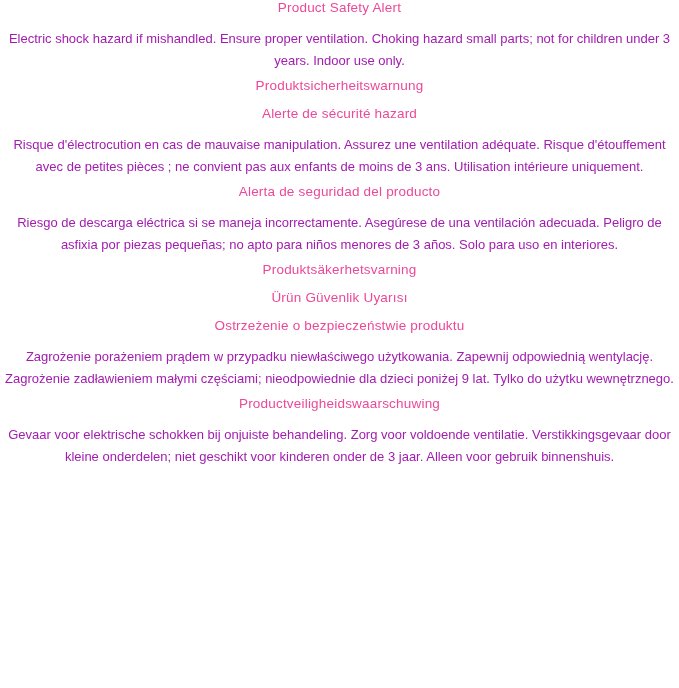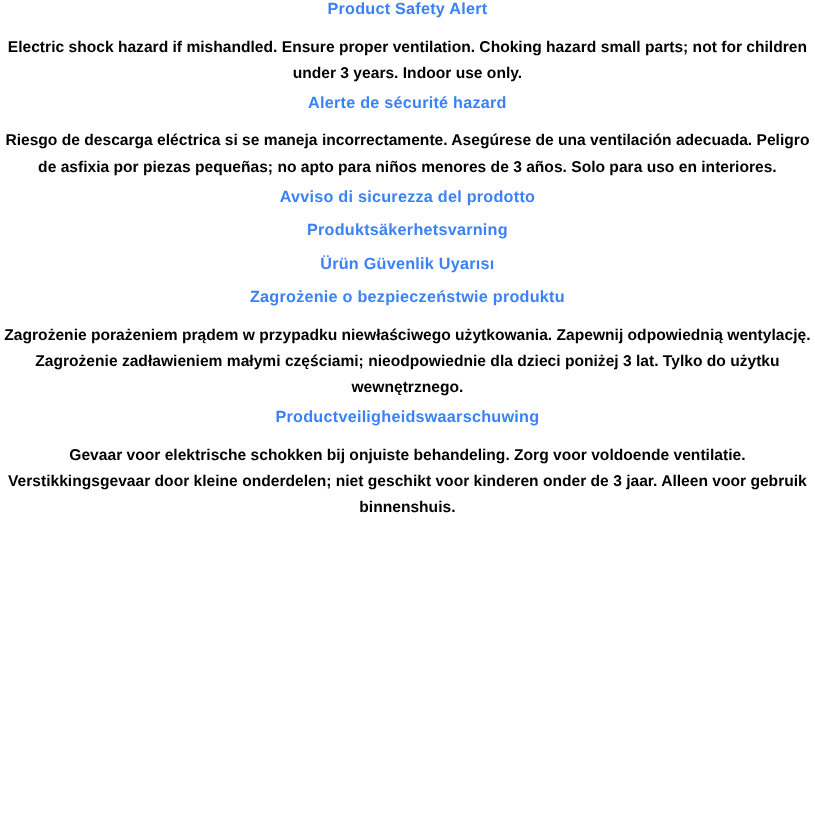--- a/index.html
+++ b/index.html
@@ -19,68 +19,70 @@
     padding: 0 3px;
     text-align: center;
   }
   .section {
     margin: 0;
   }
   .section h2 {
     margin: 0 0 12px 0;
     font-size: 13.5px;
     line-height: 16px;
-    font-weight: bold;
-    color: #3b82f6;
+    font-weight: normal;
+    color: #ec4899;
     letter-spacing: 0.2px;
   }
   .section p {
     margin: 0 0 6px 0;
     font-size: 13px;
     line-height: 22px;
-    font-weight: bold;
-    color: #000000;
+    font-weight: normal;
+    color: #a21caf;
   }
 </style>
 </head>
 <body>
 
 <main class="doc">
 
   <section class="section">
     <h2>Product Safety Alert</h2>
     <p>Electric shock hazard if mishandled. Ensure proper ventilation. Choking hazard small parts; not for children under 3 years. Indoor use only.</p>
   </section>
 
   <section class="section">
+    <h2>Produktsicherheitswarnung</h2>
   </section>
 
   <section class="section">
     <h2>Alerte de sécurité hazard</h2>
+    <p>Risque d'électrocution en cas de mauvaise manipulation. Assurez une ventilation adéquate. Risque d'étouffement avec de petites pièces ; ne convient pas aux enfants de moins de 3 ans. Utilisation intérieure uniquement.</p>
   </section>
 
   <section class="section">
+    <h2>Alerta de seguridad del producto</h2>
     <p>Riesgo de descarga eléctrica si se maneja incorrectamente. Asegúrese de una ventilación adecuada. Peligro de asfixia por piezas pequeñas; no apto para niños menores de 3 años. Solo para uso en interiores.</p>
   </section>
 
   <section class="section">
-    <h2>Avviso di sicurezza del prodotto</h2>
   </section>
 
   <section class="section">
     <h2>Produktsäkerhetsvarning</h2>
   </section>
 
   <section class="section">
     <h2>Ürün Güvenlik Uyarısı</h2>
   </section>
 
   <section class="section">
-    <h2>Zagrożenie o bezpieczeństwie produktu</h2>
-    <p>Zagrożenie porażeniem prądem w przypadku niewłaściwego użytkowania. Zapewnij odpowiednią wentylację. Zagrożenie zadławieniem małymi częściami; nieodpowiednie dla dzieci poniżej 3 lat. Tylko do użytku wewnętrznego.</p>
+    <h2>Ostrzeżenie o bezpieczeństwie produktu</h2>
+    <p>Zagrożenie porażeniem prądem w przypadku niewłaściwego użytkowania. Zapewnij odpowiednią wentylację. Zagrożenie zadławieniem małymi częściami; nieodpowiednie dla dzieci poniżej 9 lat. Tylko do użytku wewnętrznego.</p>
   </section>
 
   <section class="section">
     <h2>Productveiligheidswaarschuwing</h2>
     <p>Gevaar voor elektrische schokken bij onjuiste behandeling. Zorg voor voldoende ventilatie. Verstikkingsgevaar door kleine onderdelen; niet geschikt voor kinderen onder de 3 jaar. Alleen voor gebruik binnenshuis.</p>
   </section>
 
 </main>
 
 </body></html>

